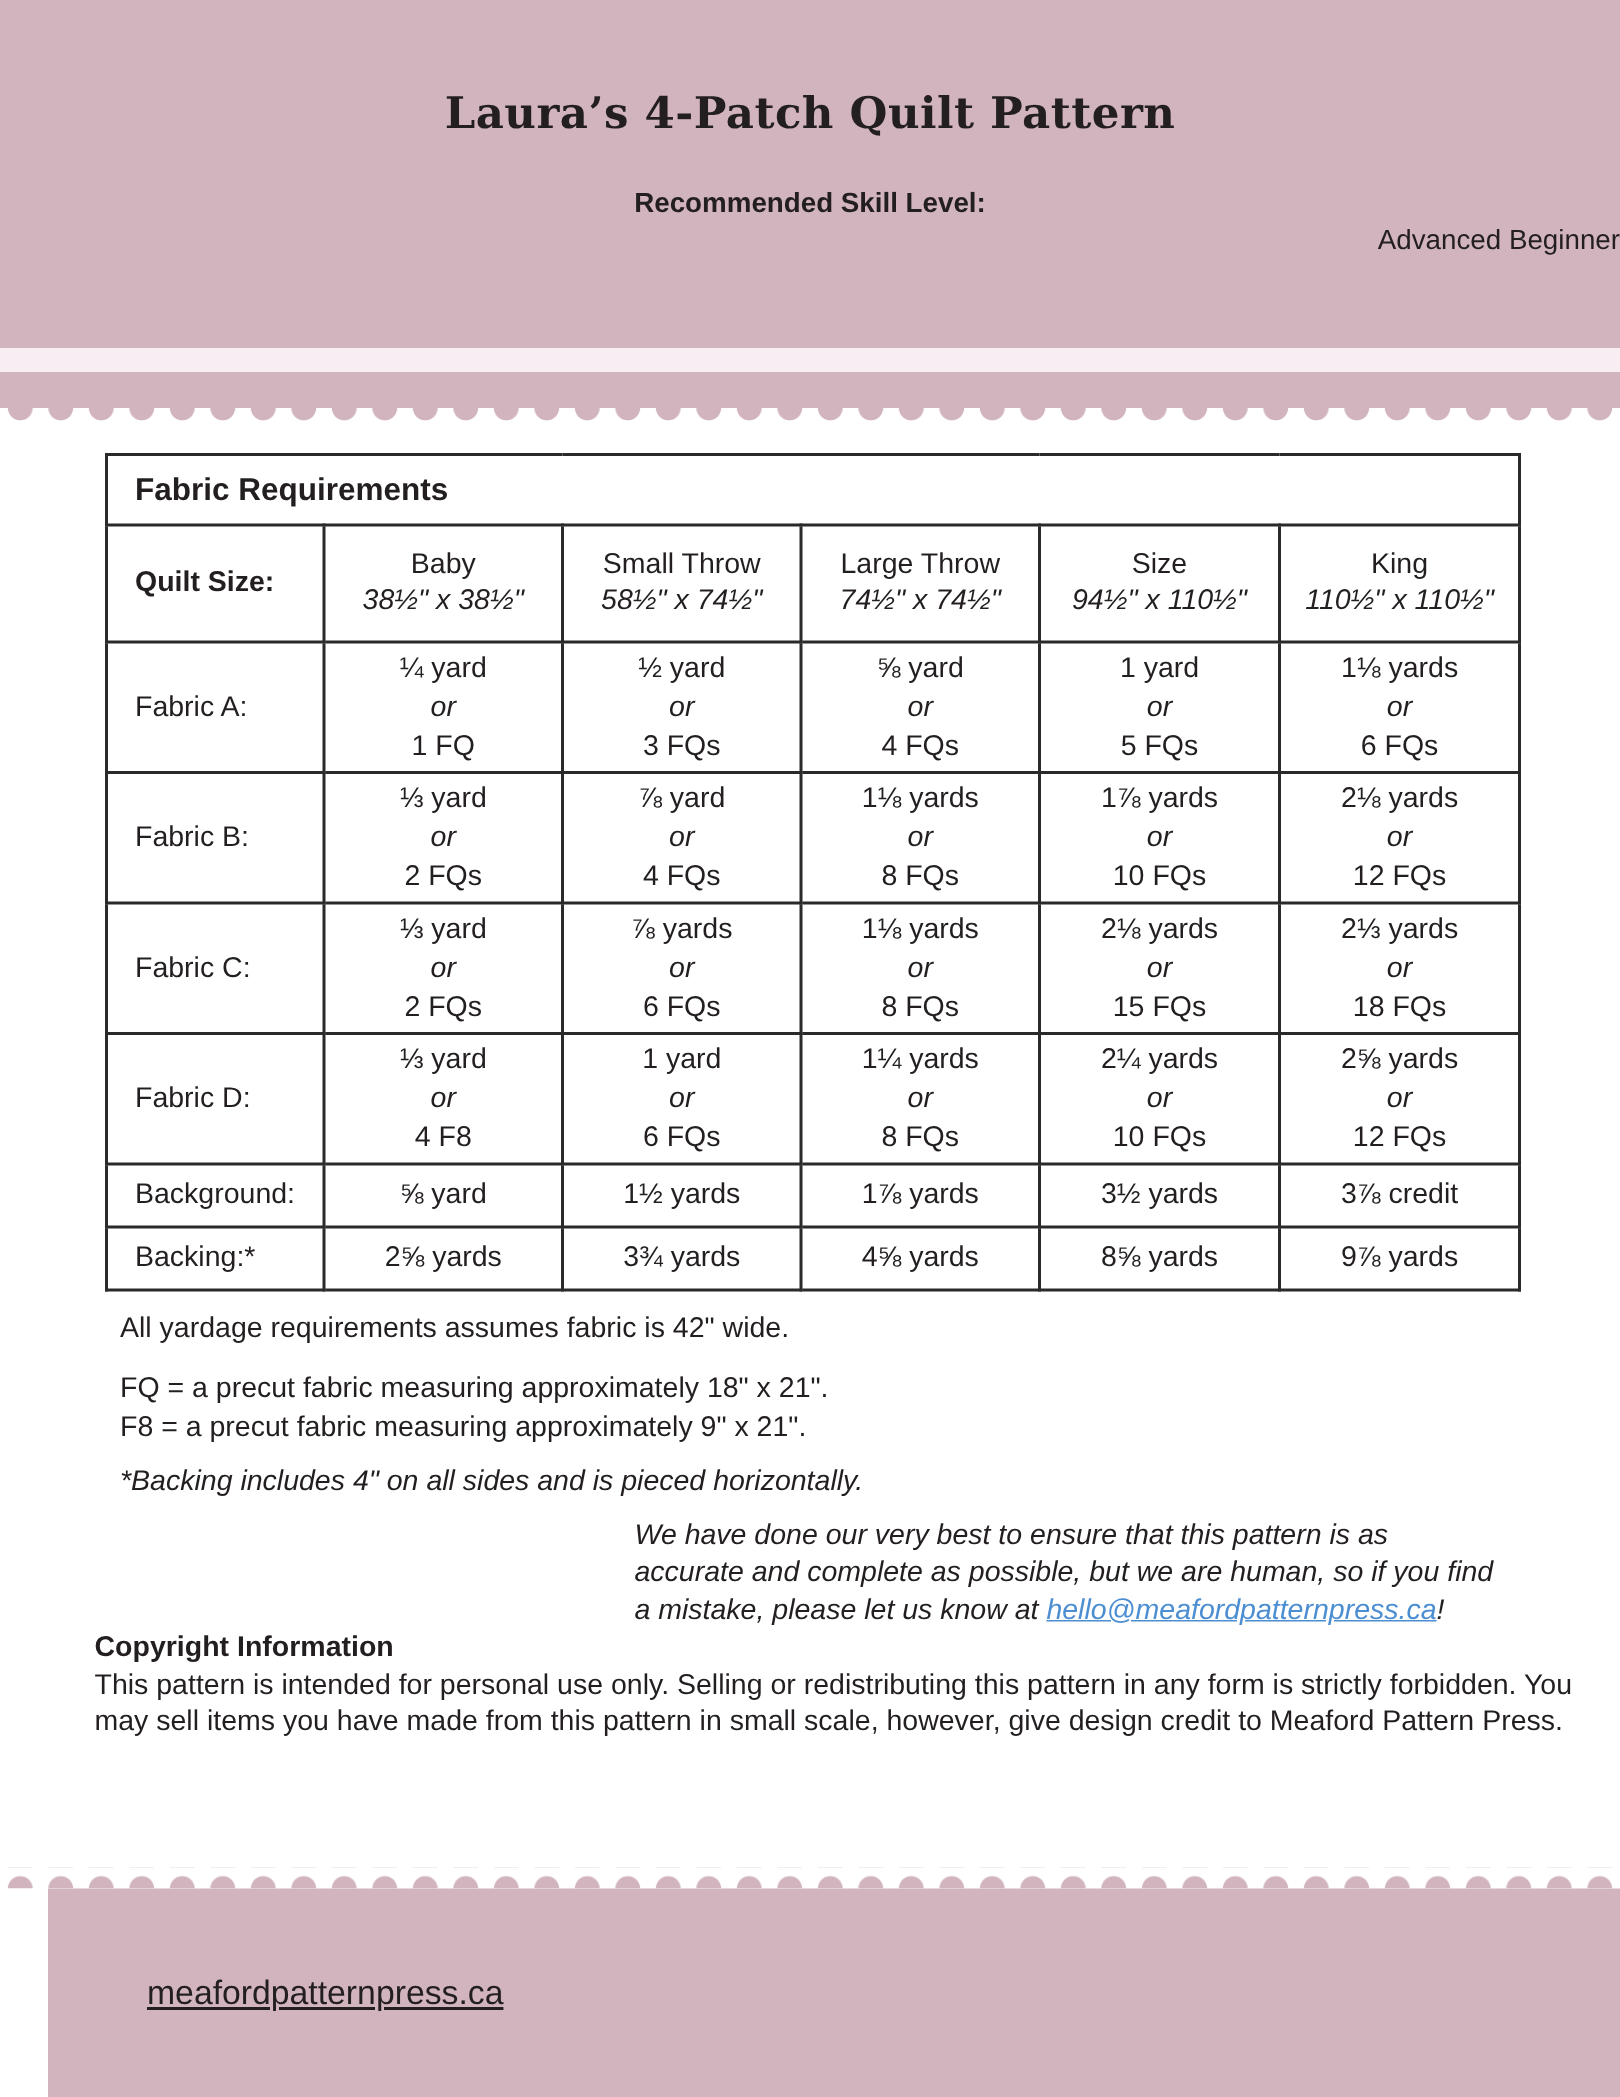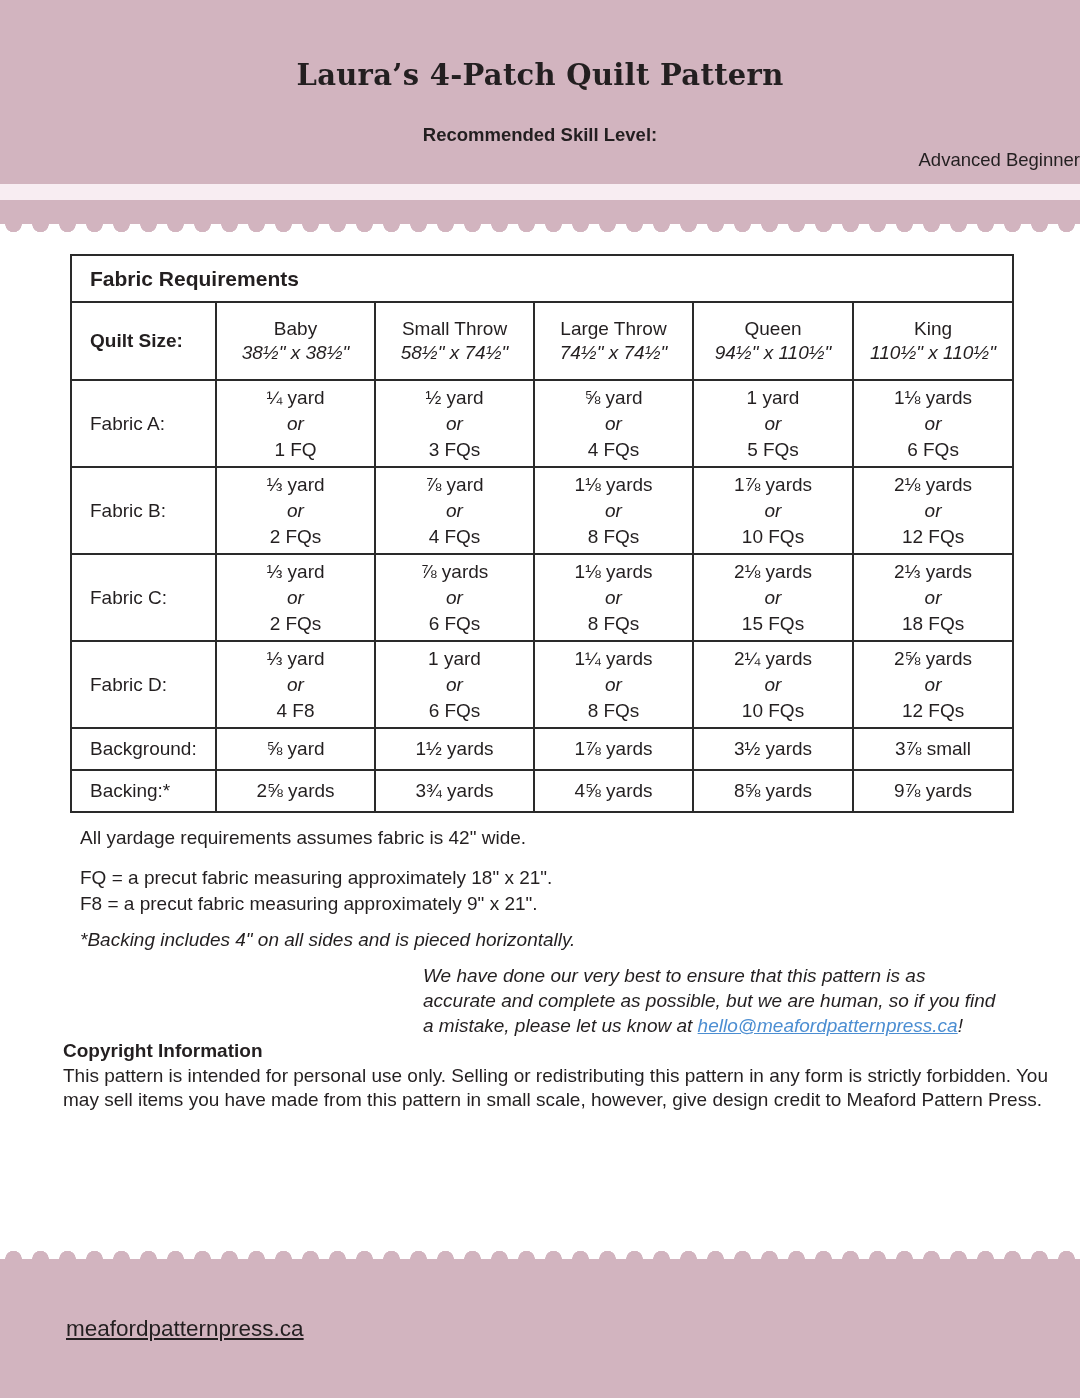--- a/index.html
+++ b/index.html
@@ -14,21 +14,21 @@
   html,body{background:#fff;}
   .page{
     width:1080px;height:1398px;
     background:#fff;
     font-family:"Liberation Sans",sans-serif;
     color:var(--ink);
     display:flex;flex-direction:column;
     overflow:hidden;position:relative;
   }
   
-  .hdr-band{background:var(--pink);height:184px;text-align:center;padding-top:58px;}
+  .hdr-band{background:var(--pink);height:232px;text-align:center;padding-top:58px;}
   .hdr-title{
     font-family:"DejaVu Serif","Liberation Serif",serif;
     font-weight:700;font-size:29px;letter-spacing:.3px;
   }
   .hdr-skill-label{font-weight:700;font-size:18.5px;margin-top:32px;}
   .hdr-skill-value{font-size:18.5px;margin-top:3px;text-align:right;}
   .hdr-stripe{height:16px;background:var(--stripe);}
   .hdr-band2{height:24px;background:var(--pink);}
   .scallop-down{
     height:14px;
@@ -69,20 +69,21 @@
   }
   .disclaimer a{color:var(--link);}
   .copyright{padding-left:63px;margin-top:2px;}
   .copy-head{font-weight:700;font-size:19px;line-height:22px;}
   .copy-body{font-size:19px;line-height:23.5px;max-width:985px;margin-top:2px;}
   
   .footer{
     background:var(--pink);height:139px;
     display:flex;align-items:center;justify-content:space-between;
     padding:0 66px;
+    margin-left:32px;
   }
   .footer a{color:var(--ink);text-decoration:underline;font-size:22.5px;}
   .ig-wrap{display:flex;align-items:center;gap:16px;}
 </style>
 </head>
 <body>
 
 <div class="page">
 
   <div class="hdr-band">
@@ -117,21 +118,21 @@
             </td>
             <td class="t-size">
               <div class="c-name">Small Throw</div>
               <div class="c-dims">58½" x 74½"</div>
             </td>
             <td class="t-size">
               <div class="c-name">Large Throw</div>
               <div class="c-dims">74½" x 74½"</div>
             </td>
             <td class="t-size">
-              <div class="c-name">Queen</div>
+              <div class="c-name">Size</div>
               <div class="c-dims">94½" x 110½"</div>
             </td>
             <td class="t-size">
               <div class="c-name">King</div>
               <div class="c-dims">110½" x 110½"</div>
             </td>
           </tr>
           <tr class="r-tall">
             <td class="t-label">Fabric A:</td>
             <td class="t-cell">
@@ -252,21 +253,21 @@
             <td class="t-cell">
               <div class="cell-line">1½ yards</div>
             </td>
             <td class="t-cell">
               <div class="cell-line">1⅞ yards</div>
             </td>
             <td class="t-cell">
               <div class="cell-line">3½ yards</div>
             </td>
             <td class="t-cell">
-              <div class="cell-line">3⅞ small</div>
+              <div class="cell-line">3⅞ credit</div>
             </td>
           </tr>
           <tr class="r-short">
             <td class="t-label">Backing:*</td>
             <td class="t-cell">
               <div class="cell-line">2⅝ yards</div>
             </td>
             <td class="t-cell">
               <div class="cell-line">3¾ yards</div>
             </td>

